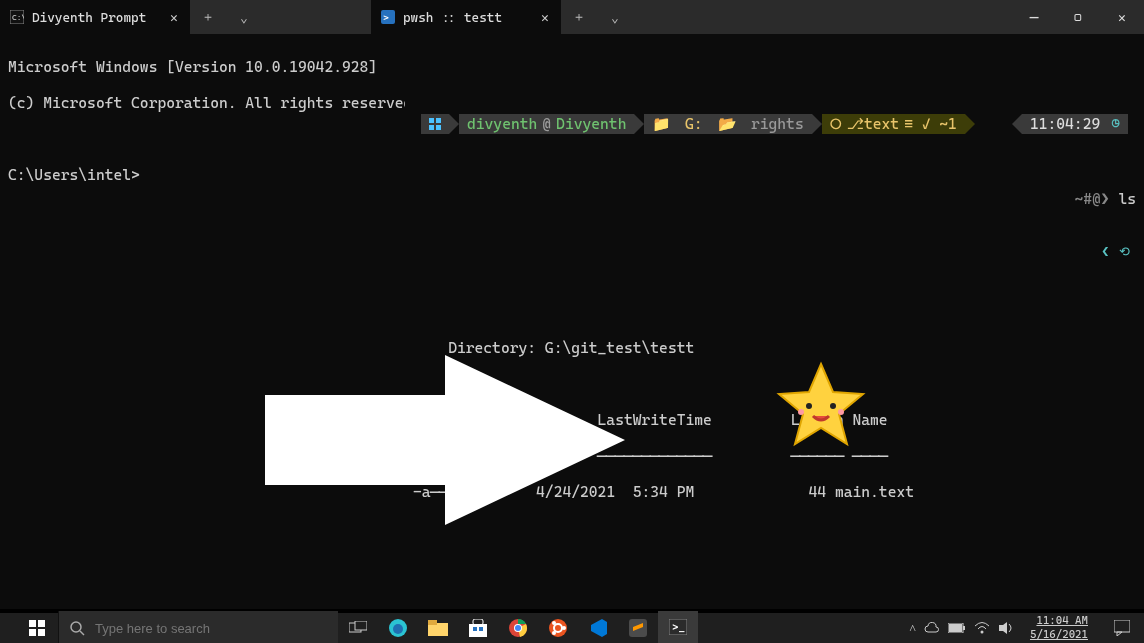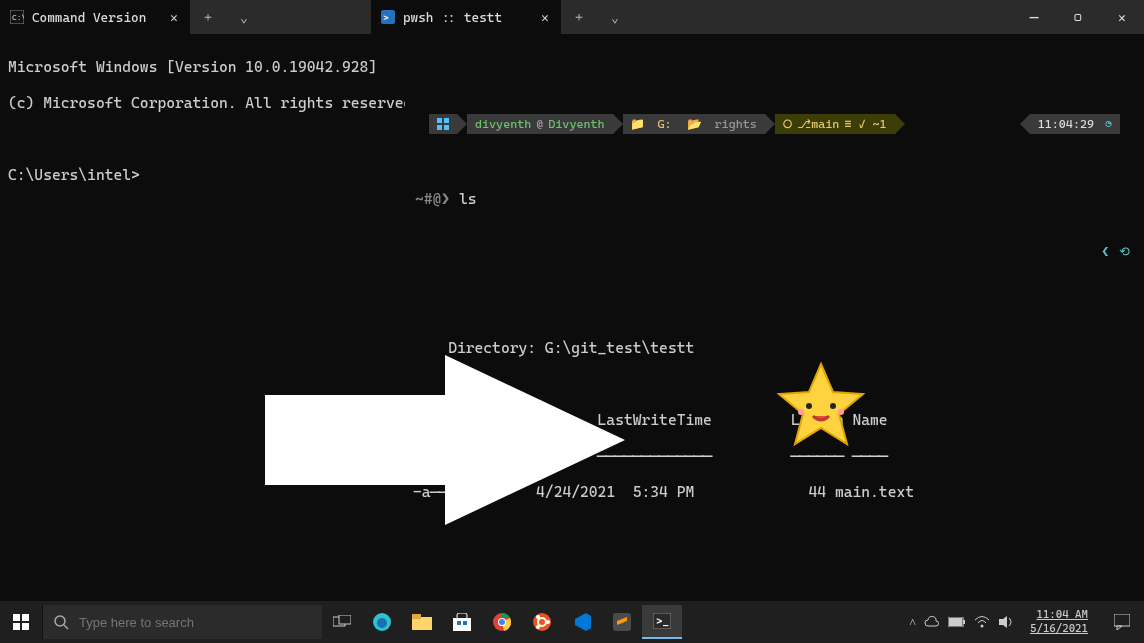--- a/index.html
+++ b/index.html
@@ -55,23 +55,23 @@
   }
   .pane.left { flex:0 0 405px; border-right:0; }
   .pane.right { background:#0c0c0c; }
 
   
   .cmd-line { color:#cccccc; }
 
   
   .pline {
     display:flex; align-items:center;
-    font-size:12px; line-height:20px;
+    font-size:15px; line-height:20px;
     height:20px;
-    margin:2px 16px;
+    margin:2px 8px;
   }
   .seg {
     display:flex; align-items:center;
     padding:0 8px;
     height:20px;
     gap:5px;
   }
   .seg.black { background:#3a3a3a; color:#ddd; }
   .seg.user  { background:#3a3a3a; color:#6fc26f; }
   .seg.drive { background:#3a3a3a; color:#e8c46a; }
@@ -88,21 +88,21 @@
     border-left:none;
     border-right:10px solid #3a3a3a;
   }
   .time-pill {
     margin-left:auto;
     display:flex; align-items:center;
   }
   .seg.time  { background:#3a3a3a; color:#ddd; }
   .seg.time .clk { color:#59c2c2; margin-left:6px;}
 
-  .pwsh-line { color:#ccc; margin-left:2px; }
+  .pwsh-line { color:#ccc; margin-left:2px;text-align:right; }
   .prompt { color:#888; }
   .lsout  { color:#ccc; }
   .gray   { color:#9c9c9c; }
 
   .mini-icons {
     display:flex; justify-content:flex-end; gap:10px;
     color:#59c2c2; font-size:13px;
     padding-right:6px;
   }
 
@@ -117,26 +117,27 @@
   .star {
     position:absolute;
     left:775px; top:360px;
     pointer-events:none;
   }
 
   
   .taskbar {
     position:absolute;
     left:0; right:0; bottom:0;
-    height:42px;
+    height:30px;
     background:#1f1f1f;
     display:flex;
     align-items:center;
     font-size:12px;
     color:#ddd;
+    padding-left:16px;
   }
   .tb-start { width:42px; display:flex;align-items:center;justify-content:center;}
   .tb-search {
     width:280px; height:34px;
     background:#2b2b2b;
     display:flex; align-items:center;
     padding:0 10px;
     gap:10px;
     color:#aaa;
     border-left:1px solid #111;
@@ -166,21 +167,21 @@
 
 <div class="tabbar">
   <div class="tabgroup">
     <div class="tab">
       <span class="icon">
         <svg width="14" height="14">
             <rect x="0" y="0" width="14" height="14" fill="#111" stroke="#888"></rect>
             <text x="2" y="10" font-size="8" fill="#ccc">C:\</text>
           </svg>
       </span>
-      <span class="title">Command Version</span>
+      <span class="title">Divyenth Prompt</span>
       <span class="close">✕</span>
     </div>
     <div class="tabctl">＋</div>
     <div class="tabctl">⌄</div>
   </div>
 
   <div class="tabgroup" style="margin-left:109px;">
     <div class="tab">
       <span class="icon">
         <svg width="14" height="14">
@@ -225,21 +226,21 @@
       <span class="sep blk"></span>
       <span class="seg user">
         <span>divyenth</span><span class="gray">@</span><span class="host">Divyenth</span>
       </span>
       <span class="sep blk"></span>
       <span class="seg drive">📁 <span>G:</span></span>
       <span class="seg path">📂 <span class="folder">rights</span></span>
       <span class="sep blk"></span>
       <span class="seg git">
         <span style="color:#e8c46a;">⭘</span>
-        <span>⎇main</span>
+        <span>⎇text</span>
         <span class="gitflags">≡ ✓ ~1</span>
       </span>
       <span class="sep olv"></span>
 
       <span class="time-pill">
         <span class="sep lft"></span>
         <span class="seg time">
           <span>11:04:29</span><span class="clk">◷</span>
         </span>
       </span>

